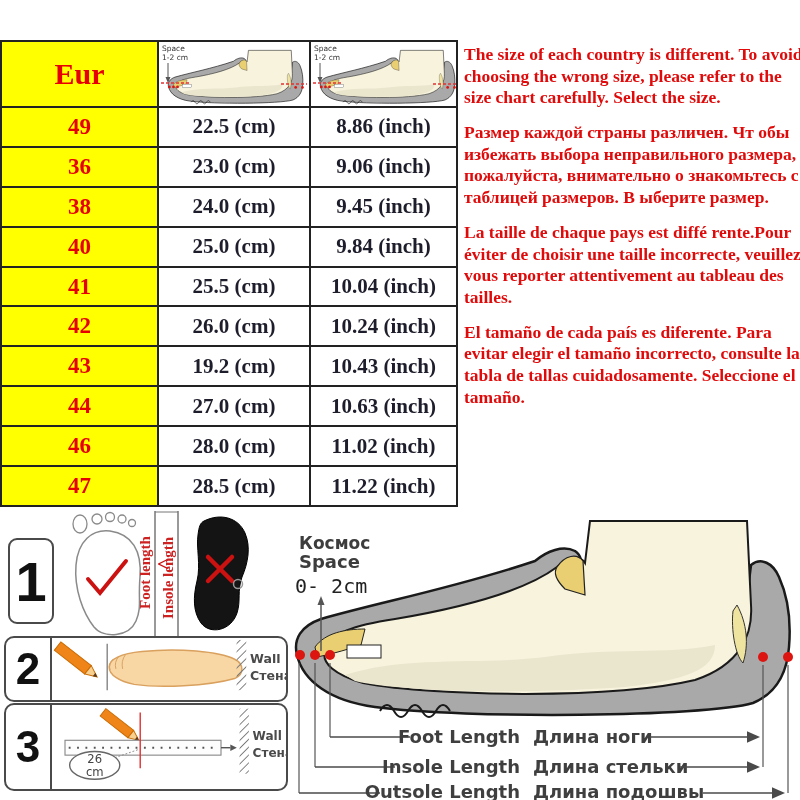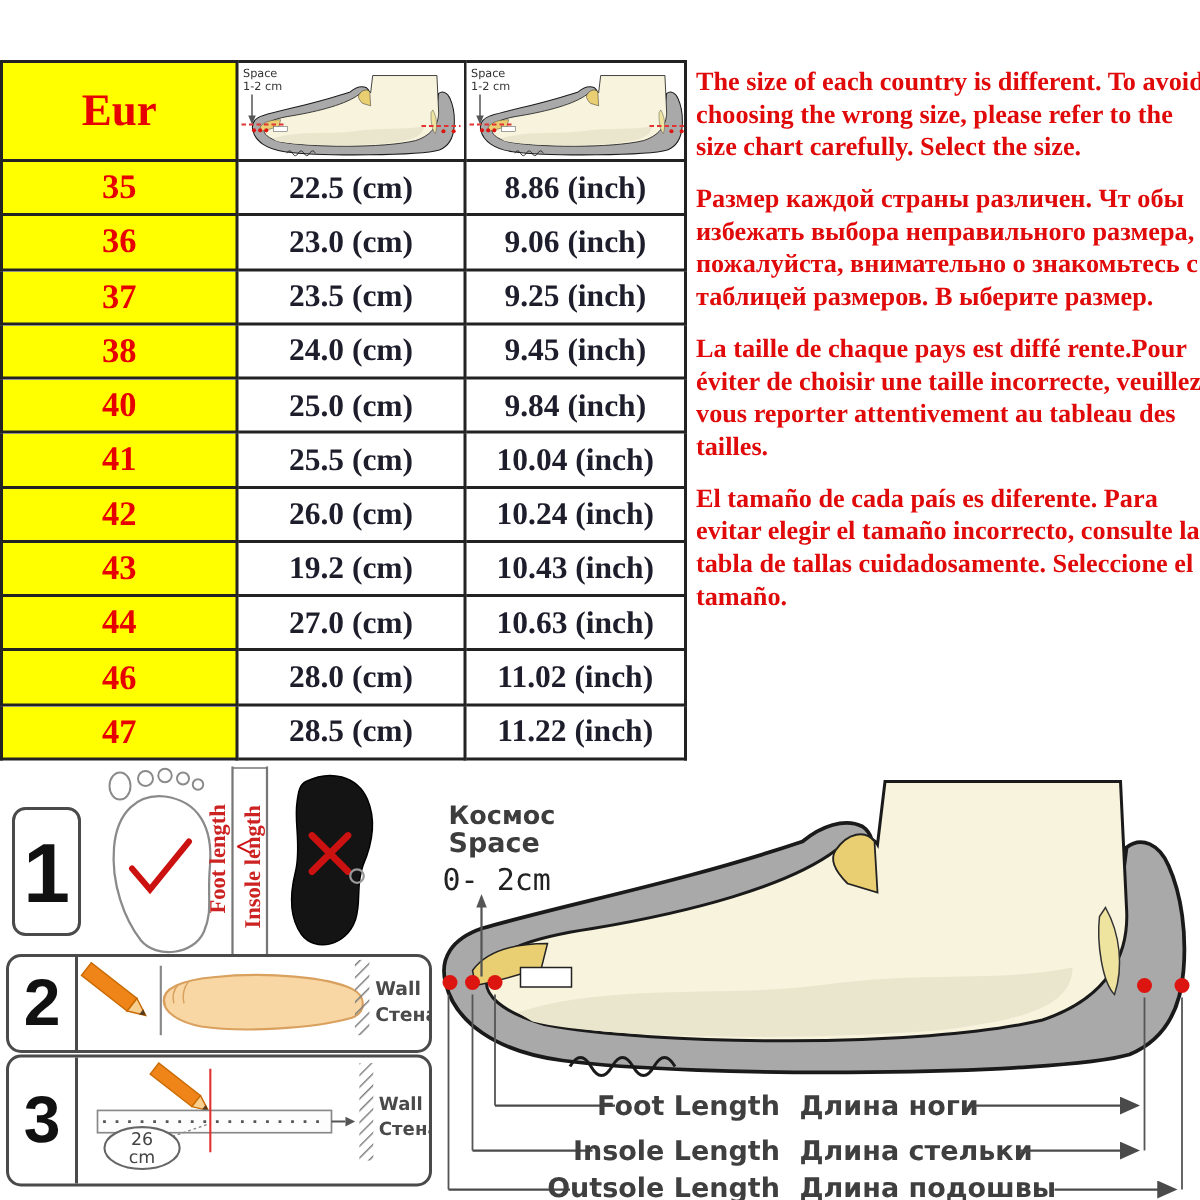--- a/index.html
+++ b/index.html
@@ -99,33 +99,28 @@
             <text x="3" y="9" font-size="7.5" fill="#333" class="sans">Space</text>
             <text x="3" y="18" font-size="7.5" fill="#333" class="sans">1-2 cm</text>
             <line x1="9" y1="21" x2="9" y2="36" stroke="#555" stroke-width="1"></line>
             <polygon points="6.5,35 11.5,35 9,41" fill="#555"></polygon>
             <line x1="2" y1="41" x2="30" y2="41" stroke="#e23333" stroke-width="1.4" stroke-dasharray="3,2"></line>
             <line x1="122" y1="42" x2="148" y2="42" stroke="#e23333" stroke-width="1.4" stroke-dasharray="3,2"></line>
           </svg>
         </td>
       </tr>
       <tr>
-            <td class="yellow eur-num">35</td>
+            <td class="yellow eur-num">49</td>
             <td class="val">22.5 (cm)</td>
             <td class="val">8.86 (inch)</td>
           </tr>
       <tr>
             <td class="yellow eur-num">36</td>
             <td class="val">23.0 (cm)</td>
             <td class="val">9.06 (inch)</td>
-          </tr>
-      <tr>
-            <td class="yellow eur-num">37</td>
-            <td class="val">23.5 (cm)</td>
-            <td class="val">9.25 (inch)</td>
           </tr>
       <tr>
             <td class="yellow eur-num">38</td>
             <td class="val">24.0 (cm)</td>
             <td class="val">9.45 (inch)</td>
           </tr>
       <tr>
             <td class="yellow eur-num">40</td>
             <td class="val">25.0 (cm)</td>
             <td class="val">9.84 (inch)</td>

